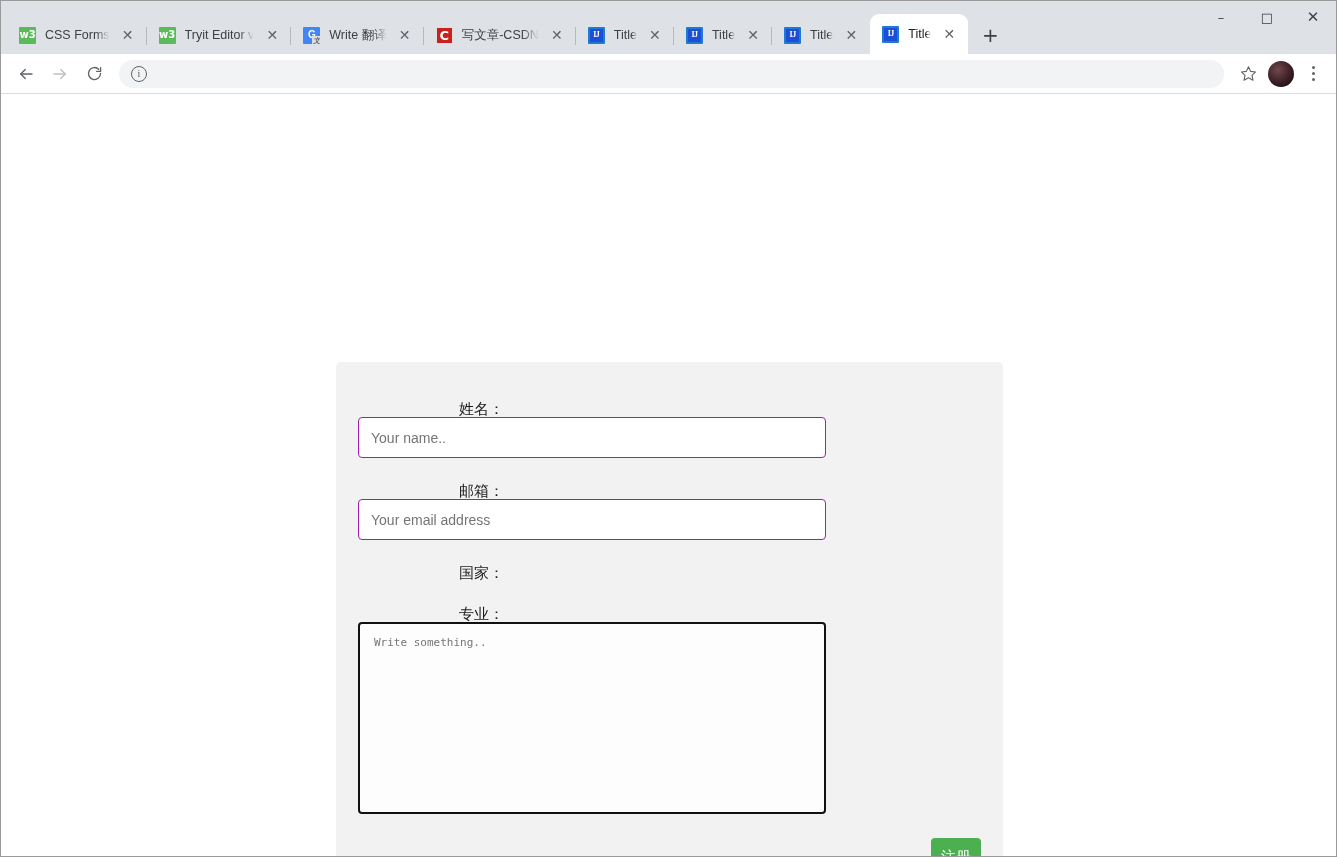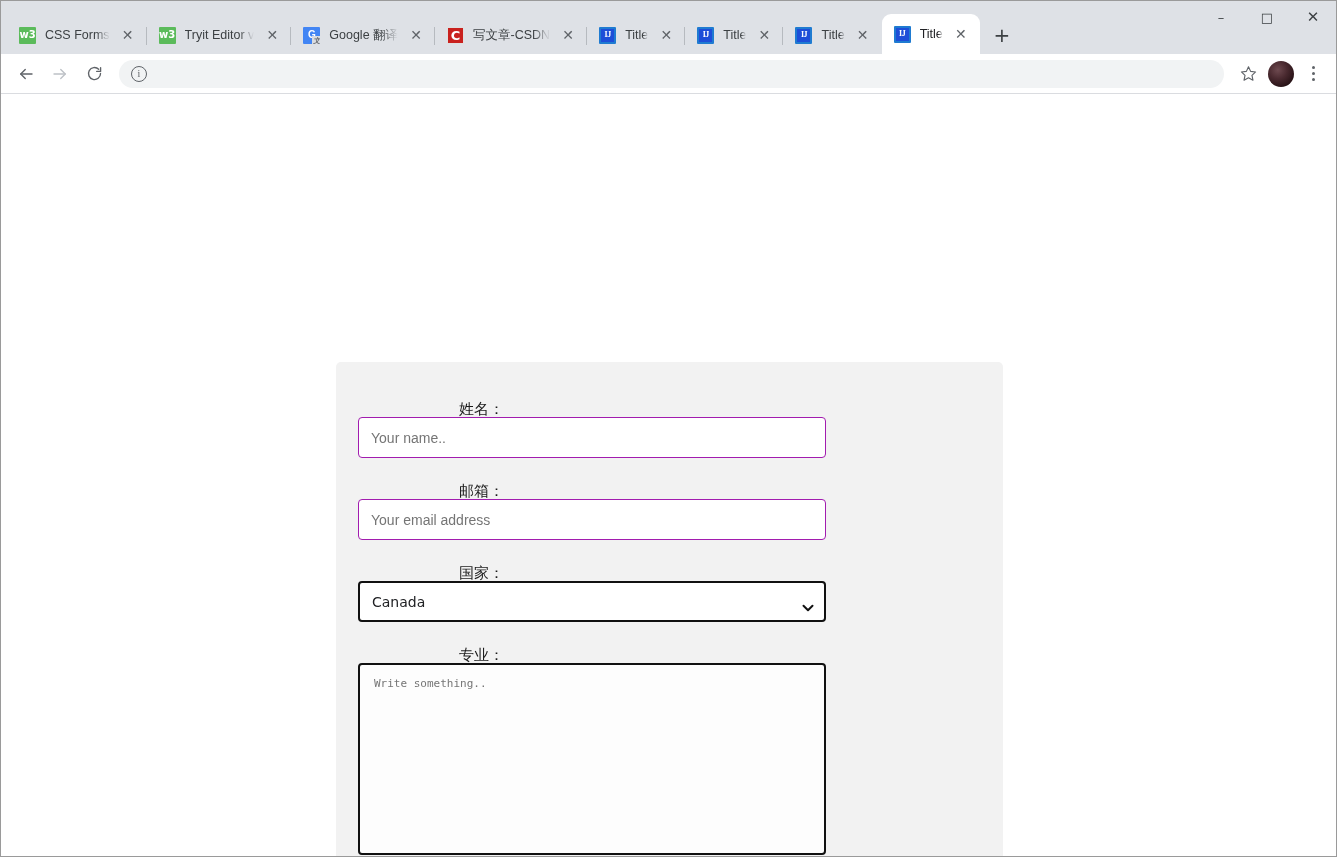--- a/index.html
+++ b/index.html
@@ -362,21 +362,21 @@
       </div>
 
       <div class="tab inactive">
         <span class="tab-favicon fav-w3">w3</span>
         <span class="tab-title">Tryit Editor v</span>
         <span class="tab-close">✕</span>
       </div>
 
       <div class="tab inactive">
         <span class="tab-favicon fav-gt">G<i class="g2">文</i></span>
-        <span class="tab-title">Google 翻译</span>
+        <span class="tab-title">Write 翻译</span>
         <span class="tab-close">✕</span>
       </div>
 
       <div class="tab inactive">
         <span class="tab-favicon fav-csdn">
             <span class="fav-csdn-inner">C</span>
           </span>
         <span class="tab-title">写文章-CSDN</span>
         <span class="tab-close">✕</span>
       </div>
@@ -461,30 +461,20 @@
         <input class="text-input" type="text" placeholder="Your name.." style="">
       </div>
 
       <div class="form-row">
         <div class="field-label">邮箱：</div>
         <input class="text-input" type="text" placeholder="Your email address" style="">
       </div>
 
       <div class="form-row">
         <div class="field-label">国家：</div>
-        <div class="select-wrap">
-          <div class="select-box">
-            <span>Canada</span>
-          </div>
-          <span class="select-arrow">
-            <svg width="12" height="8" viewBox="0 0 12 8" fill="none" stroke="currentColor" stroke-width="2" stroke-linecap="round" stroke-linejoin="round">
-                <polyline points="1.5 1.8 6 6.2 10.5 1.8"></polyline>
-              </svg>
-          </span>
-        </div>
       </div>
 
       <div class="form-row">
         <div class="field-label">专业：</div>
         <textarea class="textarea-box" placeholder="Write something.." style=""></textarea>
       </div>
 
       <div class="submit-row">
         <button class="submit-btn" style="background: rgb(76, 175, 80);">注册</button>
       </div>

